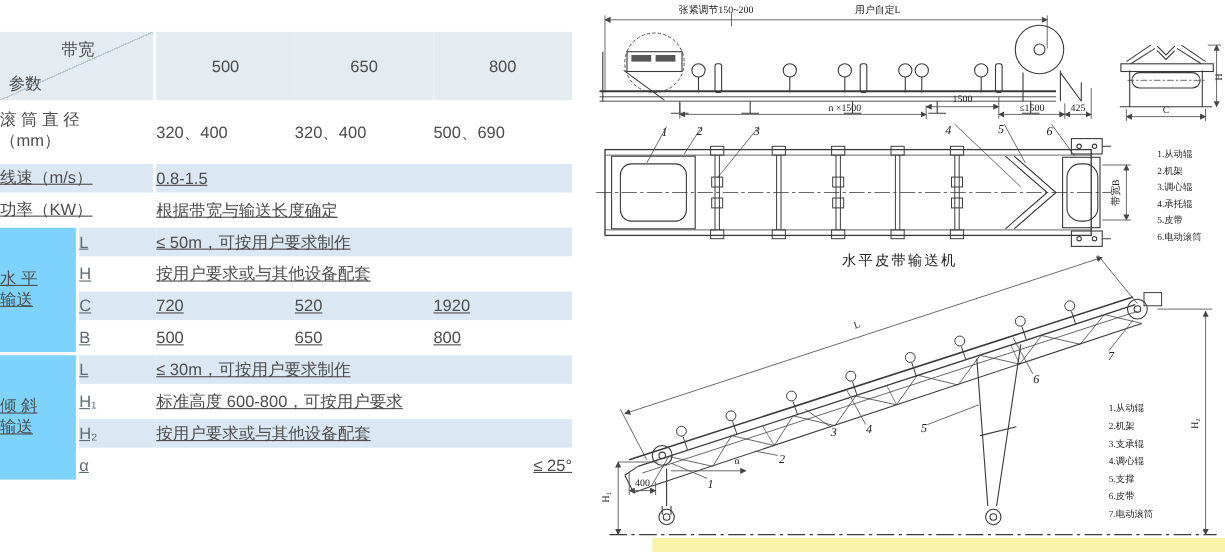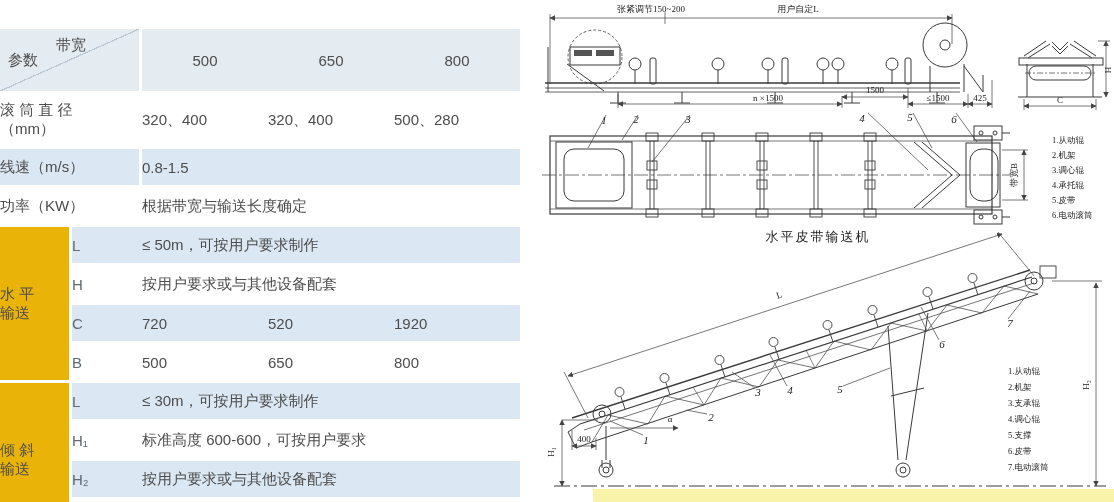--- a/index.html
+++ b/index.html
@@ -5,33 +5,33 @@
   html,body{margin:0;padding:0;background:#fff;}
   .page{position:relative;width:1114px;height:502px;background:#fff;overflow:hidden;
         font-family:"Liberation Sans",sans-serif;color:#4d4d4d;}
   
   table.spec{position:absolute;left:0;top:26px;width:520px;table-layout:fixed;
              border-collapse:separate;border-spacing:0 3px;font-size:15px;color:#4d4d4d;}
   table.spec td{padding:0;vertical-align:middle;}
   .bgB{background:#dbe8f4;}           
   .bgW{background:#ffffff;}           
   .bgH{background:#e4ebf1;}           
-  .bgG{background:#eab308;}           
+  .bgG{background:#7dd3fc;}           
   .gapR{border-right:3px solid #fff;}
   .lbl{padding-left:8px;line-height:1.25;}
   .sub{padding-left:14px;color:#5d6b73;}
   .val{padding-left:8px;}
   .ctr{text-align:center;}
   .rh-hdr td{height:62px;}
   .rh-roll td{height:52px;}
-  .rh-std td{height:36px;}
+  .rh-std td{height:26px;text-decoration:underline;}
   .corner{position:relative;
      background:linear-gradient(to bottom right,rgba(0,0,0,0) 49.5%,#bcc9d4 49.5%,#bcc9d4 50.6%,rgba(0,0,0,0) 50.6%),#e4ebf1;}
   .corner .ctop{position:absolute;top:7px;left:56px;}
-  .corner .cbot{position:absolute;bottom:21px;left:8px;}
+  .corner .cbot{position:absolute;bottom:5px;left:8px;}
   .padSpeed{padding-left:76px;}
   .padAlpha{padding-left:95px;text-align:right;}
   
   svg.diag{position:absolute;left:540px;top:0;}
   svg.diag text{fill:#222;font-family:"Liberation Serif",serif;}
   .mline{stroke:#3a3a3a;fill:none;}
   .dim{stroke:#555;fill:none;stroke-width:0.8;}
   .dtc{font-size:9px;text-anchor:middle;}
   .num{font-size:11px;font-style:italic;text-anchor:middle;}
   .lgd{font-size:8.5px;}
@@ -60,21 +60,21 @@
       <td class="bgH ctr">650</td>
       <td class="bgH ctr">800</td>
     </tr>
     <tr class="rh-roll">
       <td colspan="2" class="bgW lbl gapR">
         <span>滚 筒 直 径</span><br>
         <span>（mm）</span>
       </td>
       <td class="bgW val">320、400</td>
       <td class="bgW val">320、400</td>
-      <td class="bgW val">500、280</td>
+      <td class="bgW val">500、690</td>
     </tr>
     <tr class="rh-std">
       <td colspan="2" class="bgB lbl gapR">线速（m/s）</td>
       <td colspan="3" class="bgB padSpeed">0.8-1.5</td>
     </tr>
     <tr class="rh-std">
       <td colspan="2" class="bgW lbl gapR">功率（KW）</td>
       <td colspan="3" class="bgW val">根据带宽与输送长度确定</td>
     </tr>
     <tr class="rh-std">
@@ -104,21 +104,21 @@
     <tr class="rh-std">
       <td rowspan="4" class="bgG lbl gapR">
         <span>倾 斜</span><br>
         <span>输送</span>
       </td>
       <td class="bgB sub">L</td>
       <td colspan="3" class="bgB val">≤ 30m，可按用户要求制作</td>
     </tr>
     <tr class="rh-std">
       <td class="bgW sub">H₁</td>
-      <td colspan="3" class="bgW val">标准高度 600-600，可按用户要求</td>
+      <td colspan="3" class="bgW val">标准高度 600-800，可按用户要求</td>
     </tr>
     <tr class="rh-std">
       <td class="bgB sub">H₂</td>
       <td colspan="3" class="bgB val">按用户要求或与其他设备配套</td>
     </tr>
     <tr class="rh-std">
       <td class="bgW sub">α</td>
       <td colspan="3" class="bgW padAlpha">≤ 25°</td>
     </tr>
   </tbody>

